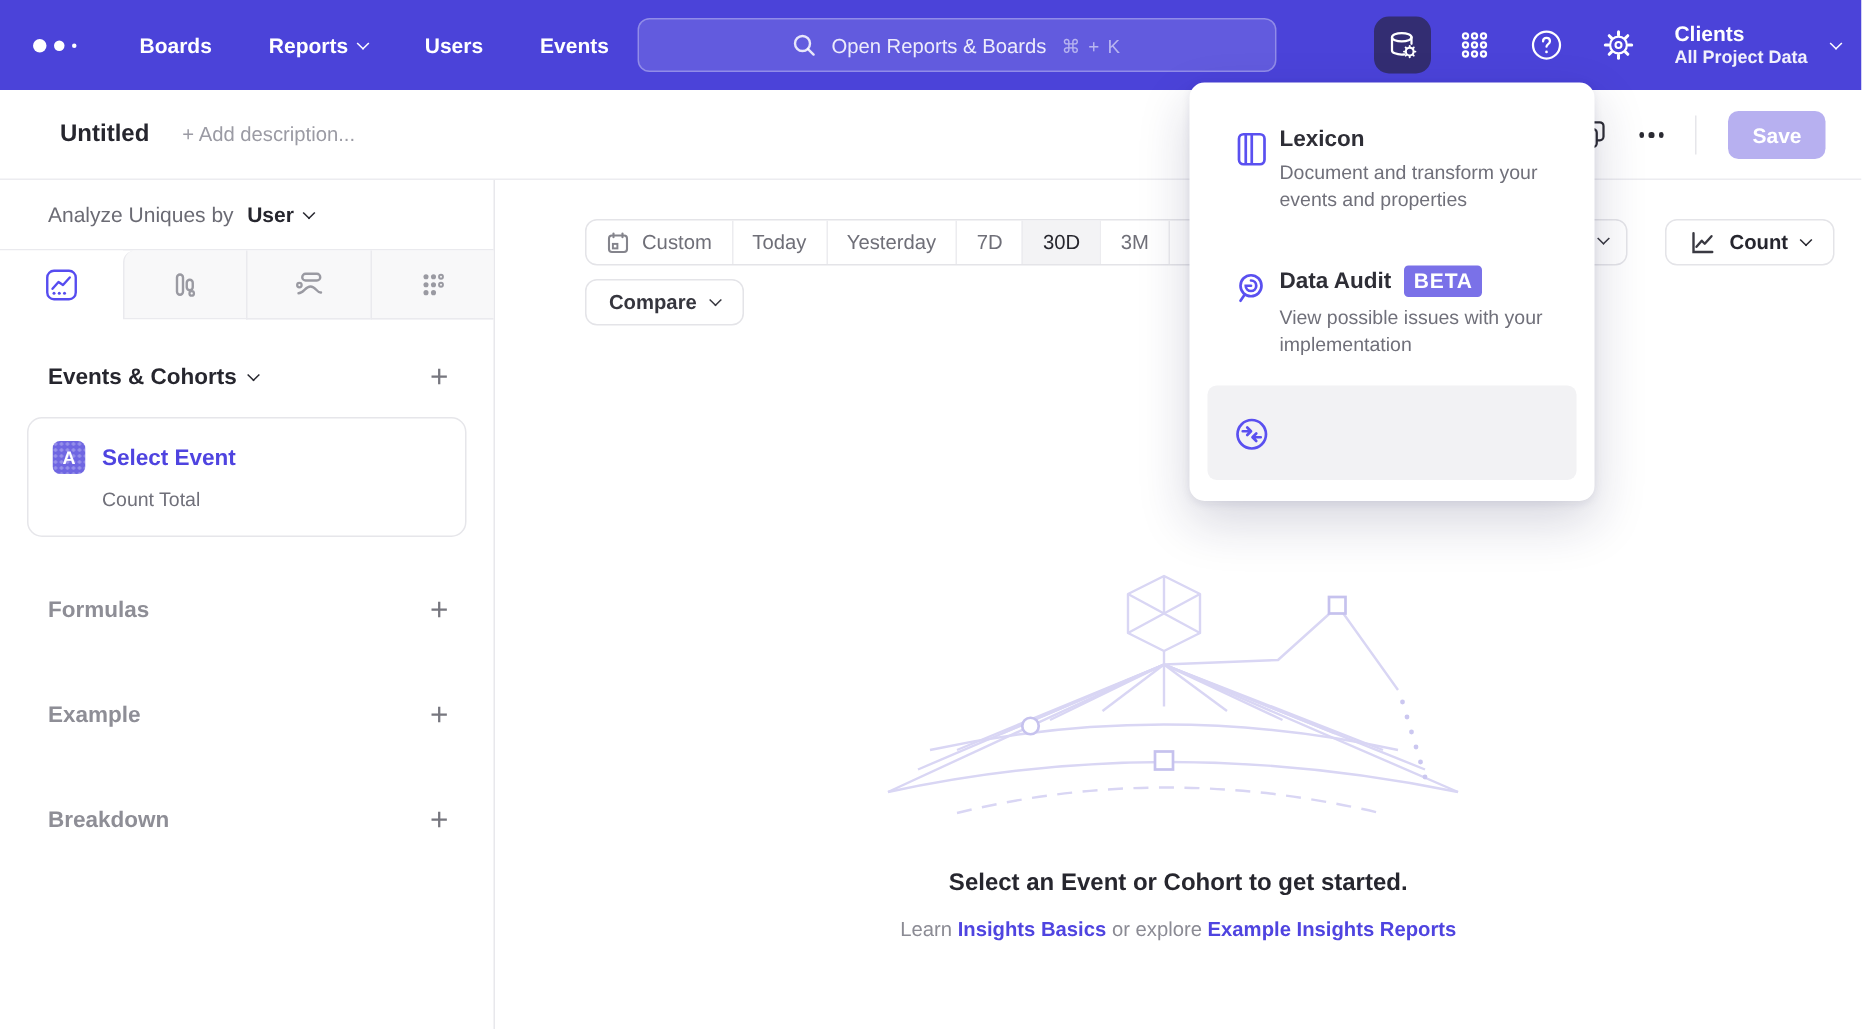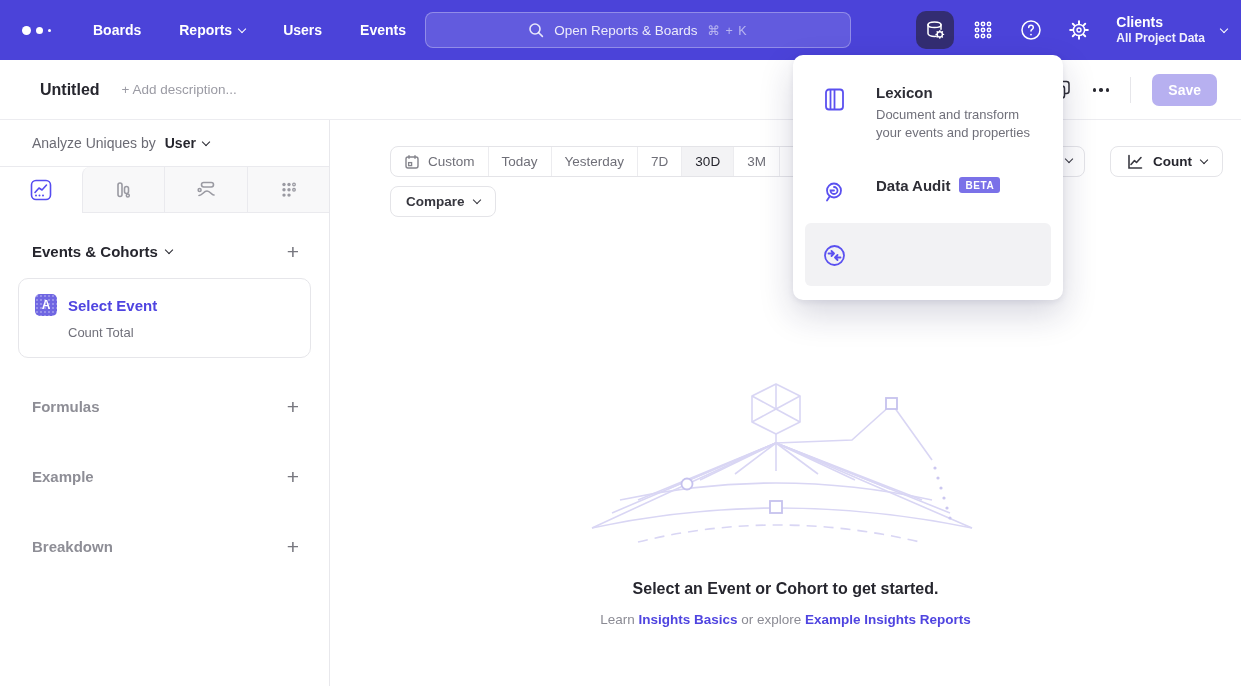--- a/index.html
+++ b/index.html
@@ -91,26 +91,26 @@
   .empty-title { position:absolute; left:0; right:0; top:460px; text-align:center;
     font-size:16px; font-weight:700; color:#26262e; }
   .empty-sub { position:absolute; left:0; right:0; top:492px; text-align:center;
     font-size:13.5px; color:#8b8b94; }
   .empty-sub a { color:#4f44e0; font-weight:700; text-decoration:none; cursor:pointer; }
 
   
   .popup { position:absolute; left:793px; top:55px; width:270px; background:#fff; border-radius:10px;
     box-shadow:0 2px 6px rgba(30,25,80,0.08), 0 14px 34px rgba(30,25,80,0.18);
     padding:12px 0 14px; z-index:50; }
-  .menu-item { display:flex; gap:28px; padding:17px 16px; margin:0 12px; border-radius:6px; cursor:pointer; }
+  .menu-item { display:flex; gap:5px; padding:17px 16px; margin:0 12px; border-radius:6px; cursor:pointer; }
   .menu-item.hl { background:#f2f2f4; }
   .mi-icon { flex:0 0 27px; padding-top:2px; }
   .mi-title { font-size:15px; font-weight:700; color:#2e2e36; display:flex; align-items:center; gap:9px; }
   .mi-desc { font-size:13px; color:#70707a; line-height:1.42; margin-top:5px; max-width:178px; }
-  .beta { background:#7a71e8; color:#fff; font-size:10px; font-weight:700; letter-spacing:0.6px;
+  .beta { background:#7a71e8; color:#fff; font-size:14px; font-weight:700; letter-spacing:0.6px;
     border-radius:3px; padding:2.5px 6px; }
   svg { display:block; }
 </style>
 </head>
 <body>
 
 <div class="navbar">
   <div class="logo">
     <i class="d1"></i>
       <i class="d2"></i>
@@ -423,20 +423,21 @@
         <circle cx="13" cy="11.5" r="7" fill="none" stroke="#5a50f0" stroke-width="1.8"></circle>
         <path d="M13 8 a3.5 3.5 0 1 1 -3.5 3.5 h3.5" fill="none" stroke="#5a50f0" stroke-width="1.8" stroke-linecap="round"></path>
         <line x1="8.6" y1="17.6" x2="6" y2="21.5" stroke="#5a50f0" stroke-width="1.8" stroke-linecap="round"></line>
       </svg>
     </span>
     <span>
       <span class="mi-title">
         <span>Data Audit</span>
         <span class="beta">BETA</span>
       </span>
+      <div class="mi-desc">View possible issues with your implementation</div>
     </span>
   </div>
   <div class="menu-item hl">
     <span class="mi-icon">
       <svg width="27" height="27" viewBox="0 0 27 27">
         <circle cx="13.5" cy="13.5" r="9.5" fill="none" stroke="#5a50f0" stroke-width="1.8"></circle>
         <g stroke="#5a50f0" stroke-width="1.8" stroke-linecap="round" stroke-linejoin="round" fill="none">
           <path d="M7.5 11.5 h5 M10.5 9 l2.5 2.5 -2.5 2.5"></path>
           <path d="M19.5 15.5 h-5 M16.5 13 l-2.5 2.5 2.5 2.5"></path>
         </g>

